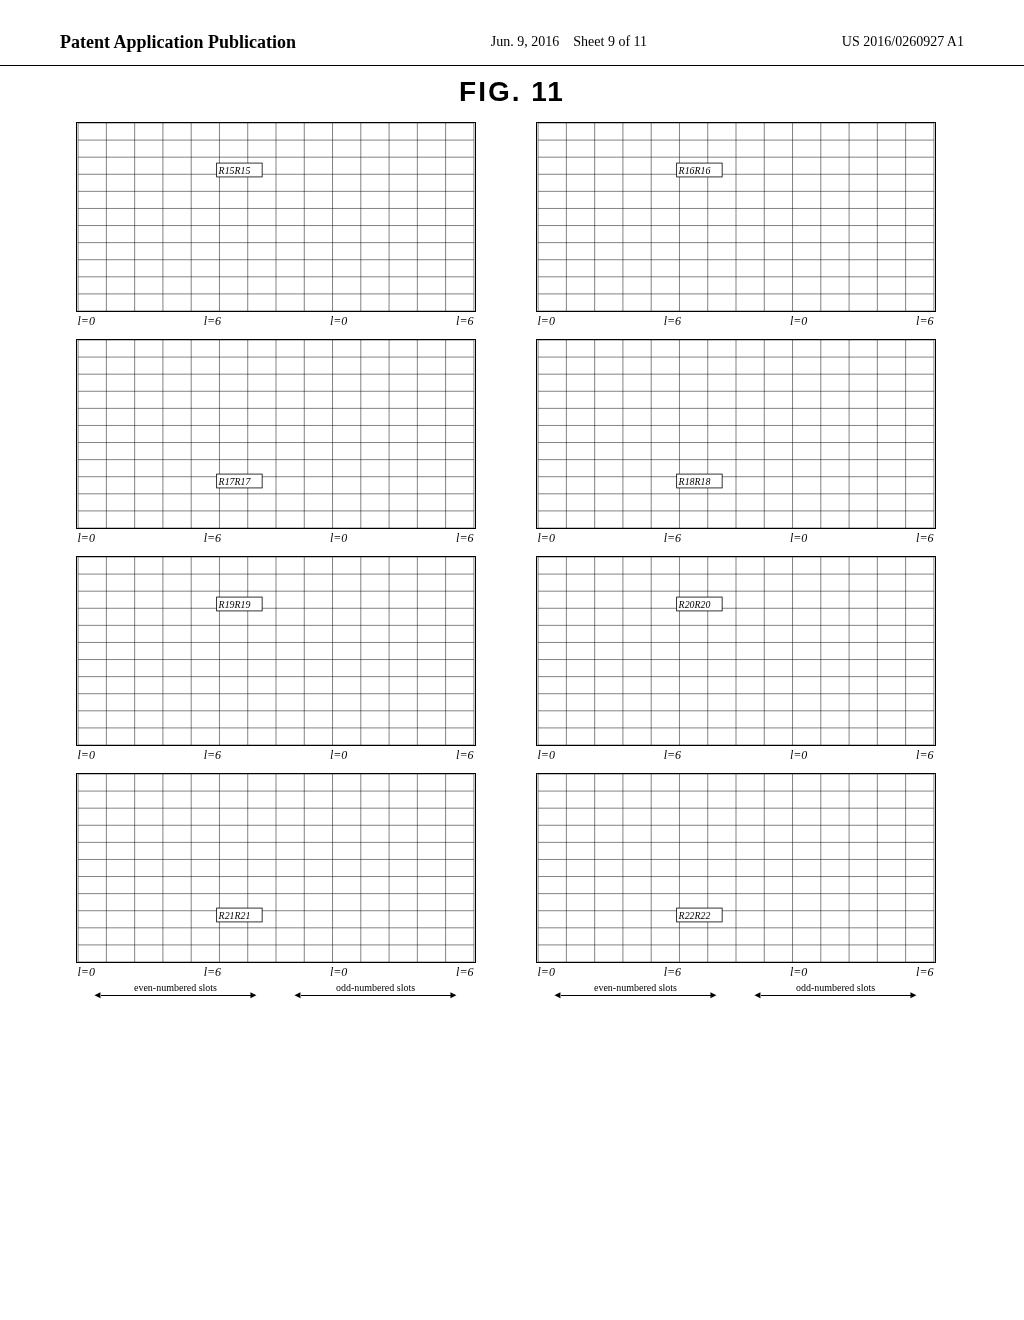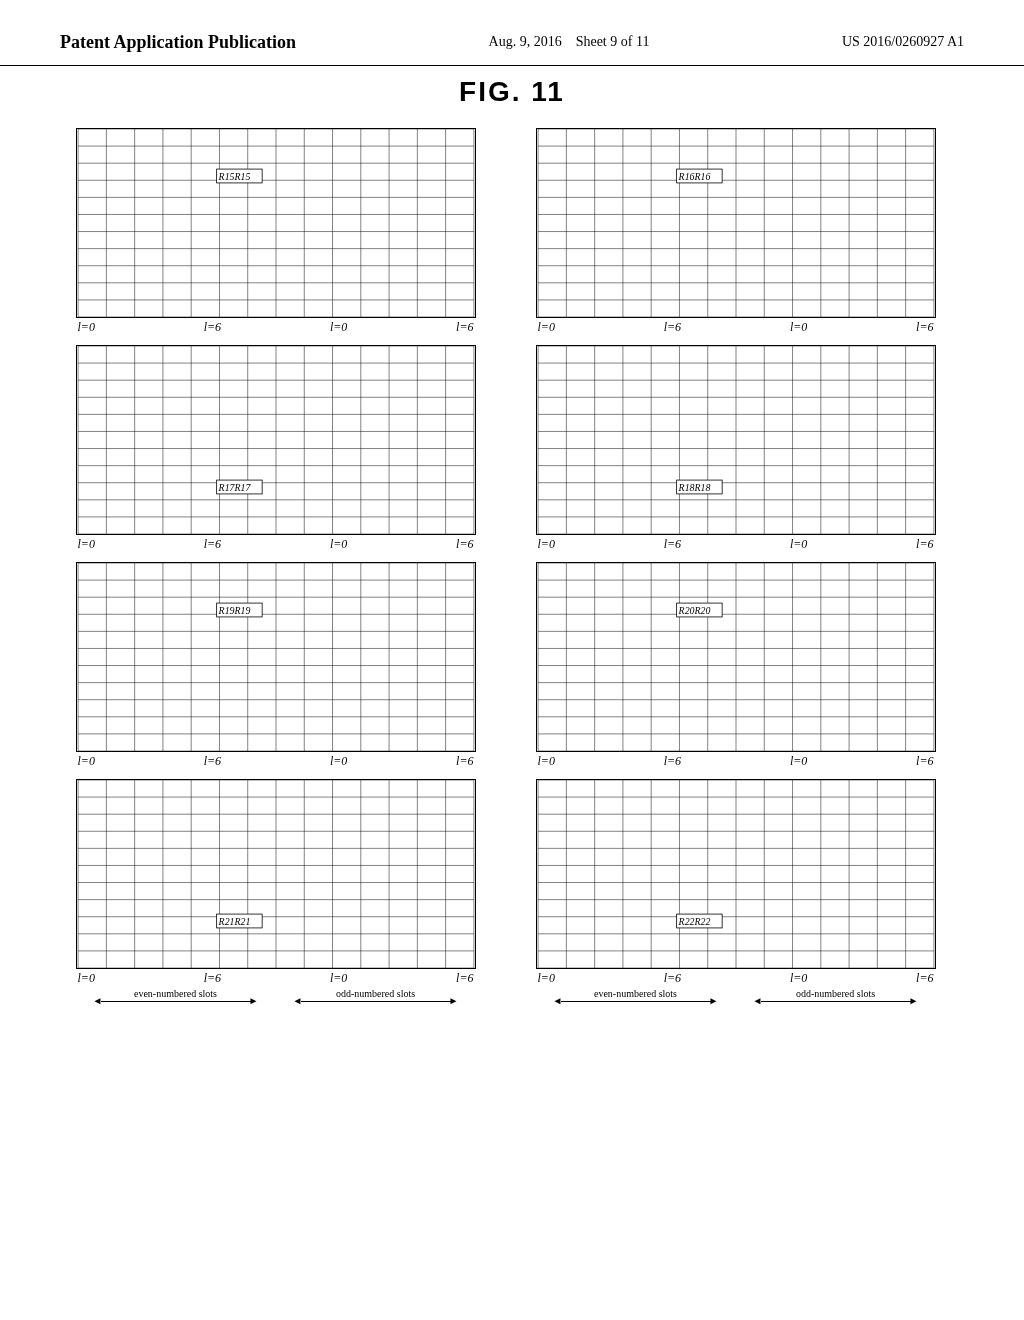--- a/index.html
+++ b/index.html
@@ -36,21 +36,21 @@
       font-size: 14px;
       text-align: right;
       padding-top: 4px;
     }
 
     .fig-title {
       text-align: center;
       font-size: 28px;
       font-weight: bold;
       font-family: Arial, sans-serif;
-      margin: 10px 0 20px 0;
+      margin: 10px 0 14px 0;
       letter-spacing: 2px;
     }
 
     .diagrams-container {
       display: flex;
       flex-direction: column;
       align-items: center;
       padding: 0 40px;
       gap: 0px;
       margin-left: 7px;
@@ -68,21 +68,21 @@
       align-items: flex-start;
       width: 420px;
     }
   </style>
 </head>
 <body>
 
 <div class="page-header">
   <div class="header-left">Patent Application Publication</div>
   <div class="header-center">
-    <span>Aug. 9, 2016</span>&nbsp;&nbsp;&nbsp;
+    <span>Jun. 9, 2016</span>&nbsp;&nbsp;&nbsp;
     <span>Sheet 9 of 11</span>
   </div>
   <div class="header-right">US 2016/0260927 A1</div>
 </div>
 
 <div class="fig-title">FIG.  11</div>
 
 <div class="diagrams-container">
 <div class="diagram-row">
       <div class="diagram-pair">

